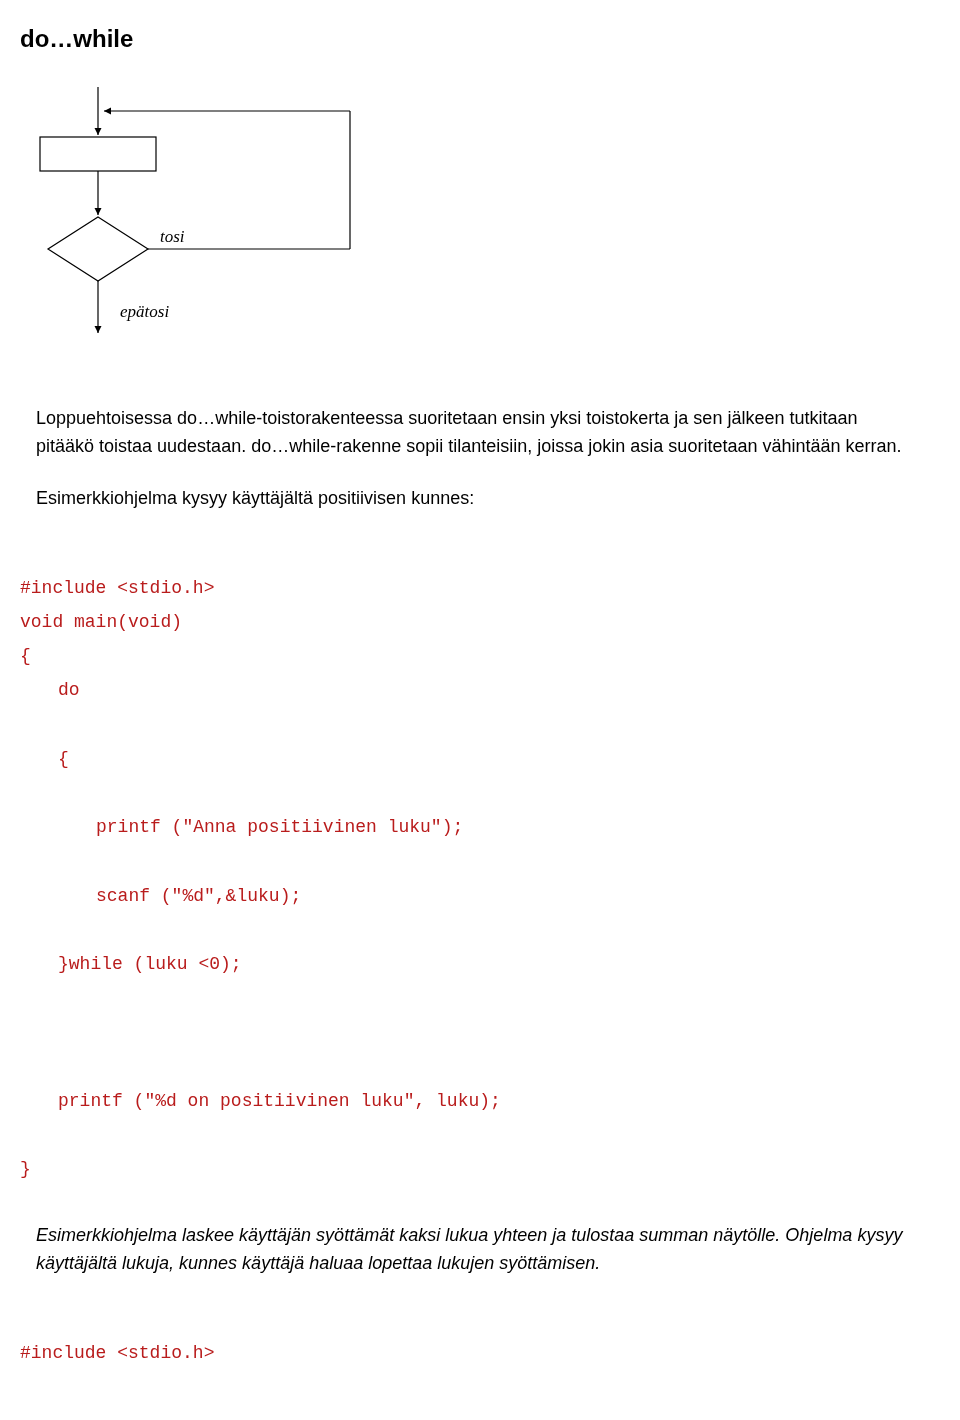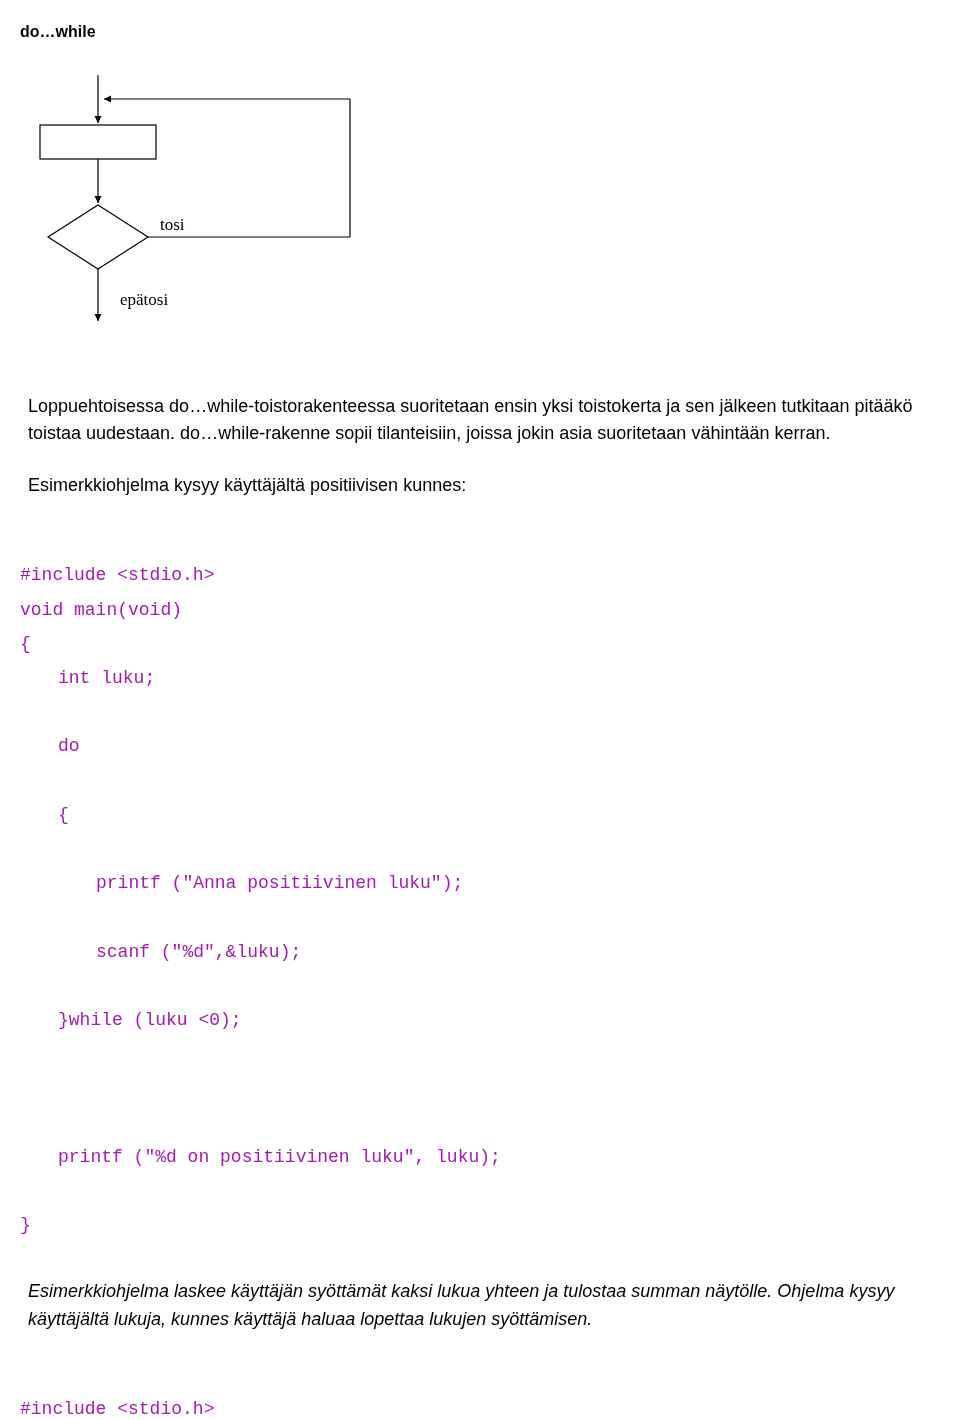--- a/index.html
+++ b/index.html
@@ -6,37 +6,38 @@
   background: #fff;
   font-family: Verdana, Tahoma, Arial, sans-serif;
   color: #000;
   margin: 0;
   padding: 20px 40px 40px 20px;
   line-height: 1.55;
   width: 960px;
   box-sizing: border-box;
 }
 h2.heading {
-  font-size: 16px;
+  font-size: 24px;
   font-weight: bold;
   margin: 0 0 30px 0;
 }
 .flowchart {
   margin: 0 0 50px 10px;
+  font-style: italic;
 }
 .para {
   font-size: 18px;
-  margin: 10px 0 24px 8px;
+  margin: 10px 0 24px 16px;
 }
 .code {
   font-family: "Courier New", monospace;
   font-size: 18px;
   white-space: pre;
   line-height: 1.9;
-  color: #a21caf;
+  color: #b91c1c;
 }
 .code .indent1 { display:block; padding-left: 38px; }
 .code .indent2 { display:block; padding-left: 76px; }
 .flow-label {
   font-family: "Times New Roman", serif;
   font-size: 17px;
 }
 </style>
 </head>
 <body>
@@ -76,21 +77,20 @@
 <span>jälkeen tutkitaan pitääkö toistaa uudestaan. do…while-rakenne sopii tilanteisiin, joissa </span>
 <span>jokin asia suoritetaan vähintään kerran.</span>
 </p>
 
 <p class="para">Esimerkkiohjelma kysyy käyttäjältä positiivisen kunnes:</p>
 
 <div class="code">
 <span>#include &lt;stdio.h&gt;</span>
 <span>void main(void)</span>
 <span>{</span>
-<span class="indent1">int luku;</span>
 <span class="indent1">do</span>
 <span class="indent1">{</span>
 <span class="indent2">printf ("Anna positiivinen luku");</span>
 <span class="indent2">scanf ("%d",&amp;luku);</span>
 <span class="indent1">}while (luku &lt;0);</span>
 <br>
 <span class="indent1">printf ("%d on positiivinen luku", luku);</span>
 <span>}</span>
 </div>
 

